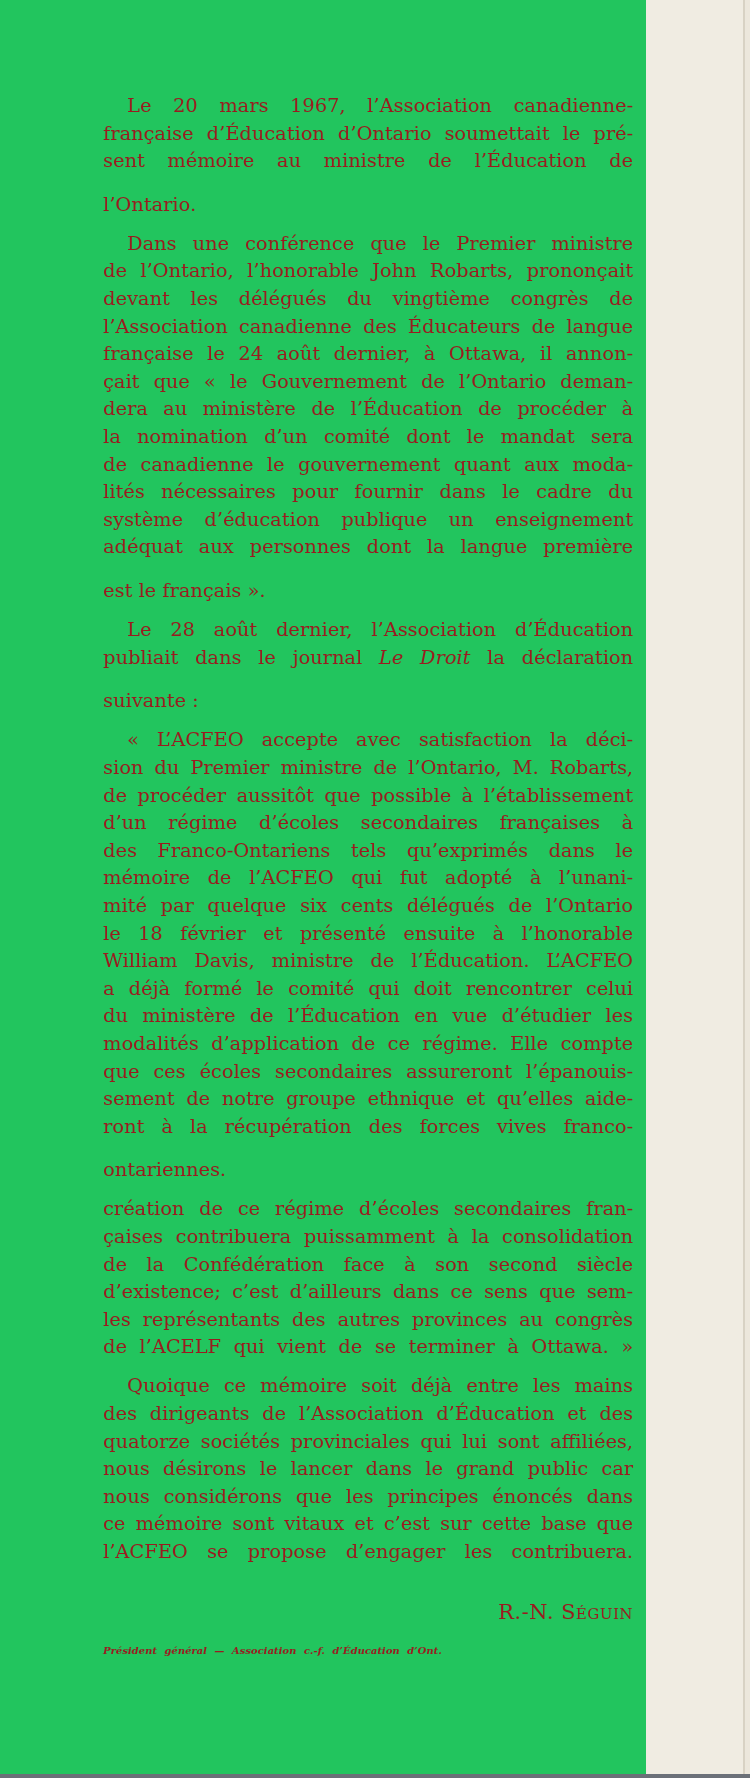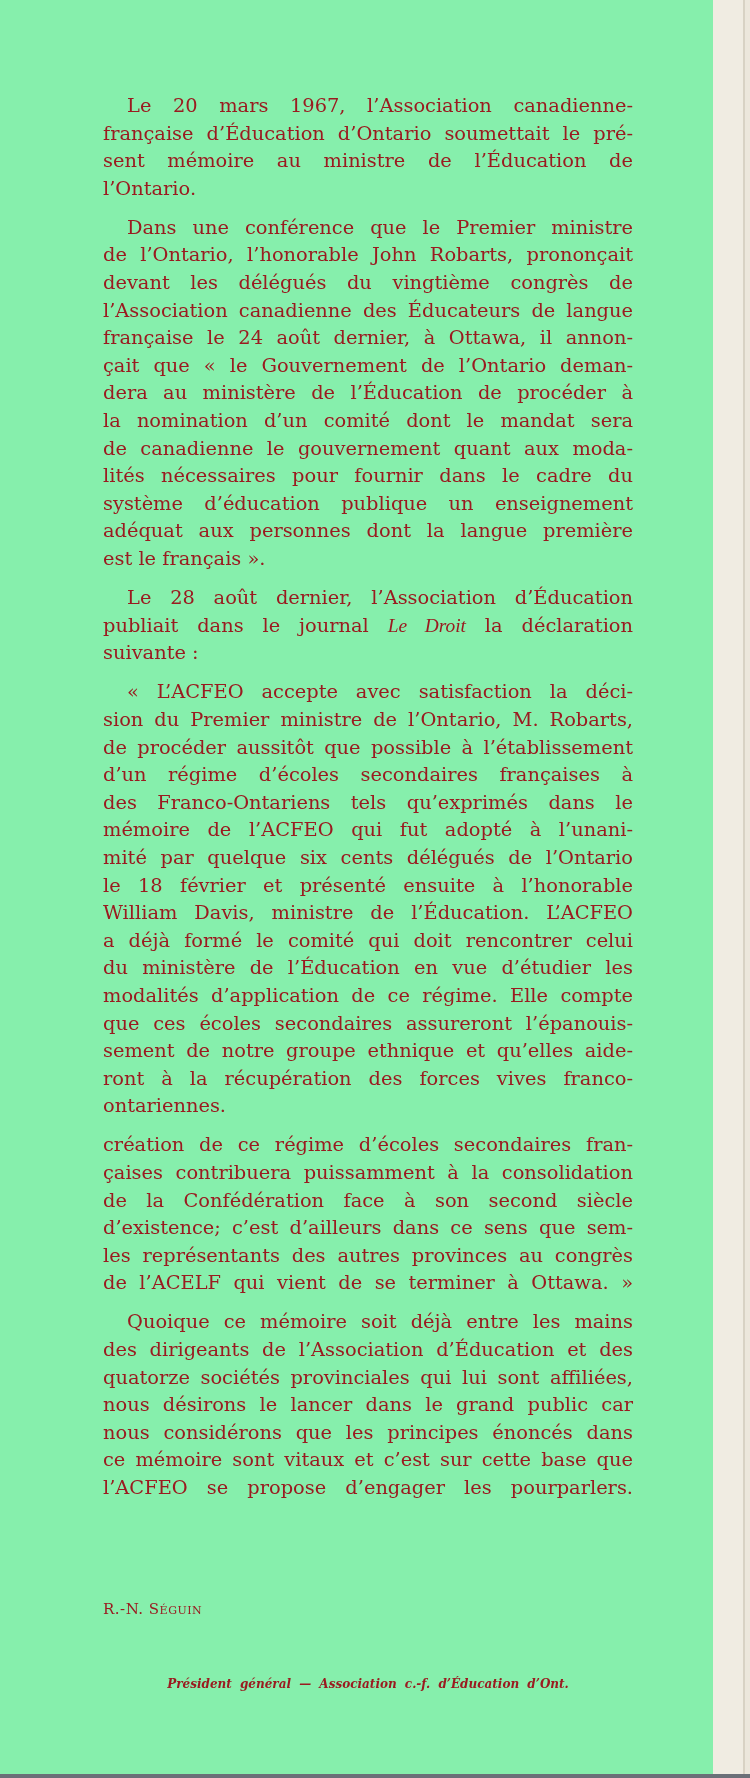--- a/index.html
+++ b/index.html
@@ -10,23 +10,23 @@
       width: 750px;
       height: 1778px;
       background: #f0ece2;
       position: relative;
       overflow: hidden;
     }
     .page {
       position: absolute;
       left: 0;
       top: 0;
-      width: 713px;
+      width: 646px;
       height: 1774px;
-      background: #86efac;
+      background: #22c55e;
     }
     .fold-line {
       position: absolute;
       left: 743px;
       top: 0;
       width: 2px;
       height: 1774px;
       background: #d8d2c4;
     }
     .right-margin {
@@ -66,52 +66,51 @@
       display: block;
       text-align: justify;
       text-align-last: justify;
       text-indent: 0;
     }
     .text-block .line.first {
       padding-left: 24px;
     }
     .text-block .line.last {
       text-align-last: left;
+      margin-top: 16px;
     }
     .signature {
       position: absolute;
       left: 103px;
       top: 1600px;
       width: 530px;
-      text-align: left;
+      text-align: right;
       font-family: "DejaVu Serif", "Liberation Serif", serif;
       color: #9a1b20;
-      font-size: 15px;
+      font-size: 21px;
       letter-spacing: 0.5px;
     }
     .signature .sc {
       font-variant: small-caps;
     }
     .title-line {
       position: absolute;
       left: 103px;
       top: 1645px;
       width: 530px;
-      text-align: center;
+      text-align: left;
       font-family: "DejaVu Serif", "Liberation Serif", serif;
       color: #9a1b20;
-      font-size: 12px;
+      font-size: 10px;
       font-style: italic;
       font-weight: bold;
       word-spacing: 4px;
-      margin-top: 32px;
     }
     em.title {
       font-style: italic;
-      font-family: Liberation Serif, serif;
     }
   </style>
 </head>
 <body>
 
 <div class="page">
   <div class="text-block">
 
     <p>
       <span class="line first">Le 20 mars 1967, l’Association canadienne-</span>
@@ -170,21 +169,21 @@
       <span class="line">de l’ACELF qui vient de se terminer à Ottawa. »</span>
     </p>
 
     <p>
       <span class="line first">Quoique ce mémoire soit déjà entre les mains</span>
       <span class="line">des dirigeants de l’Association d’Éducation et des</span>
       <span class="line">quatorze sociétés provinciales qui lui sont affiliées,</span>
       <span class="line">nous désirons le lancer dans le grand public car</span>
       <span class="line">nous considérons que les principes énoncés dans</span>
       <span class="line">ce mémoire sont vitaux et c’est sur cette base que</span>
-      <span class="line">l’ACFEO se propose d’engager les pourparlers.</span>
+      <span class="line">l’ACFEO se propose d’engager les contribuera.</span>
     </p>
 
   </div>
 
   <div class="signature">
     <span>R.-N. </span><span class="sc">Séguin</span>
   </div>
 
   <div class="title-line">Président général — Association c.-f. d’Éducation d’Ont.</div>
 </div>

